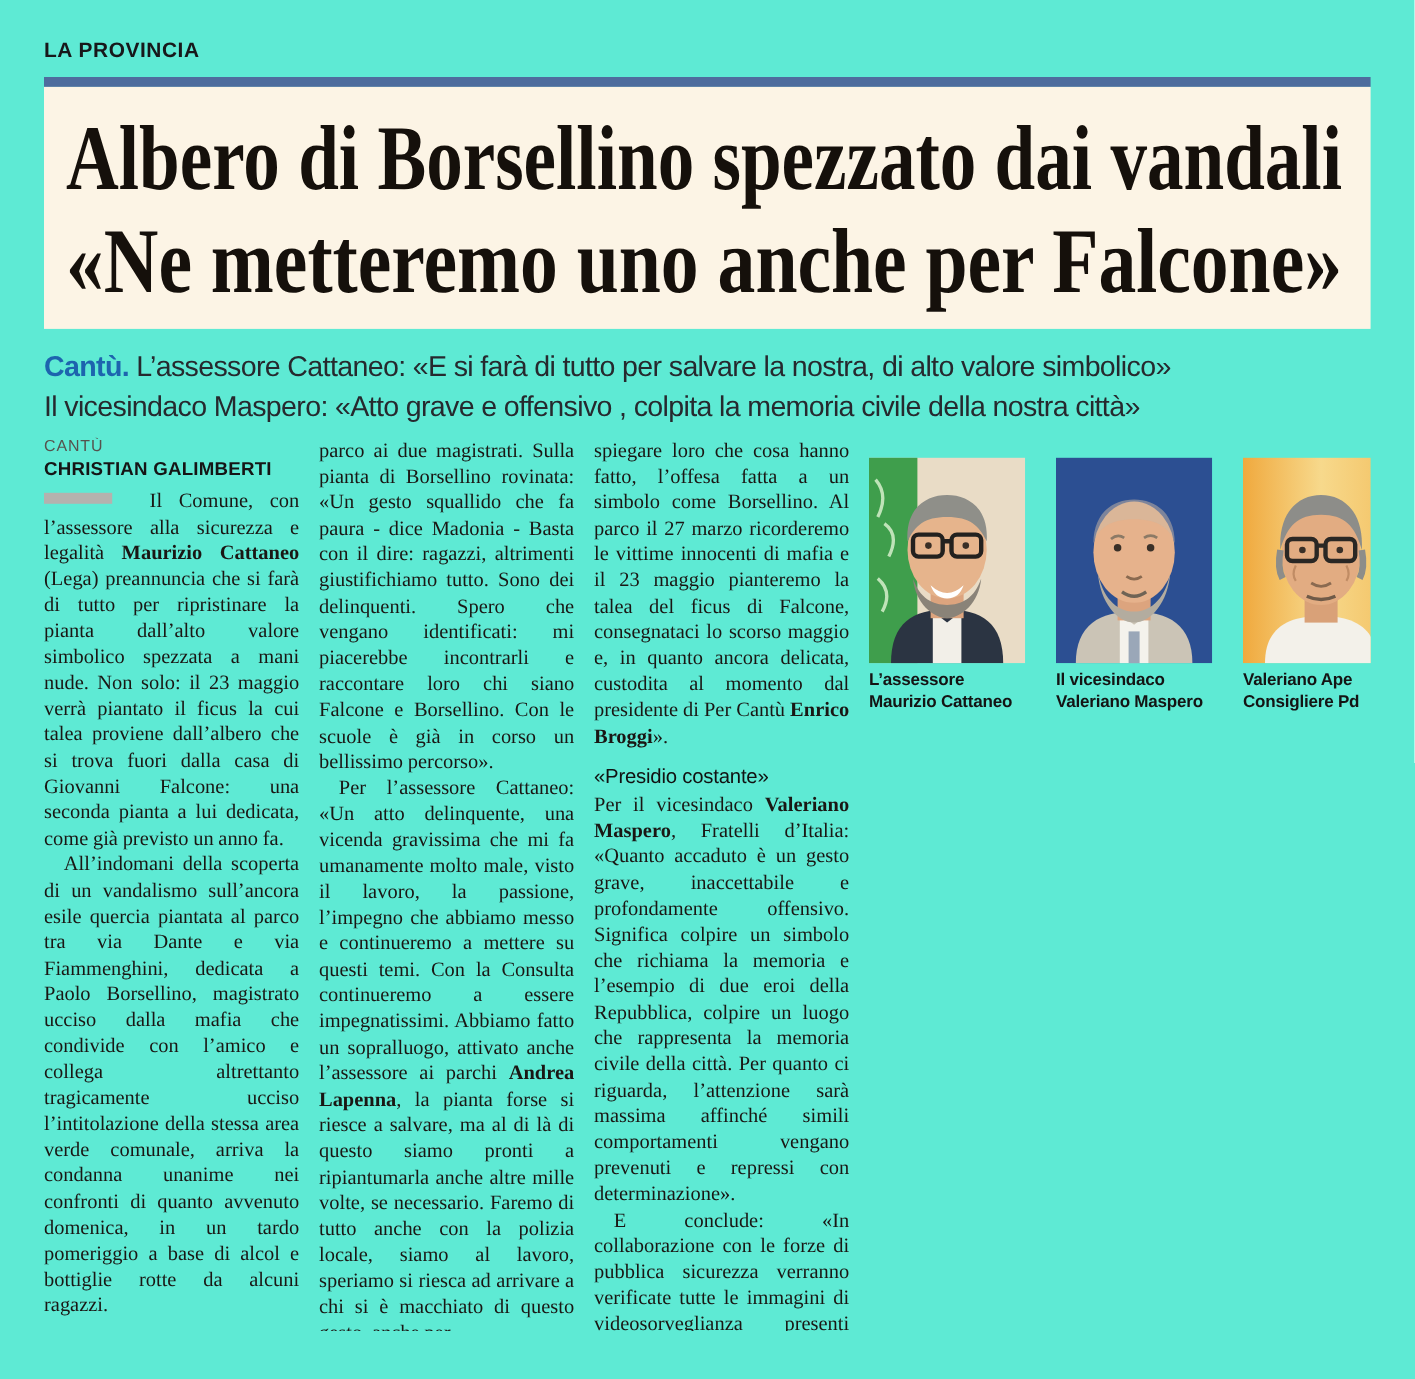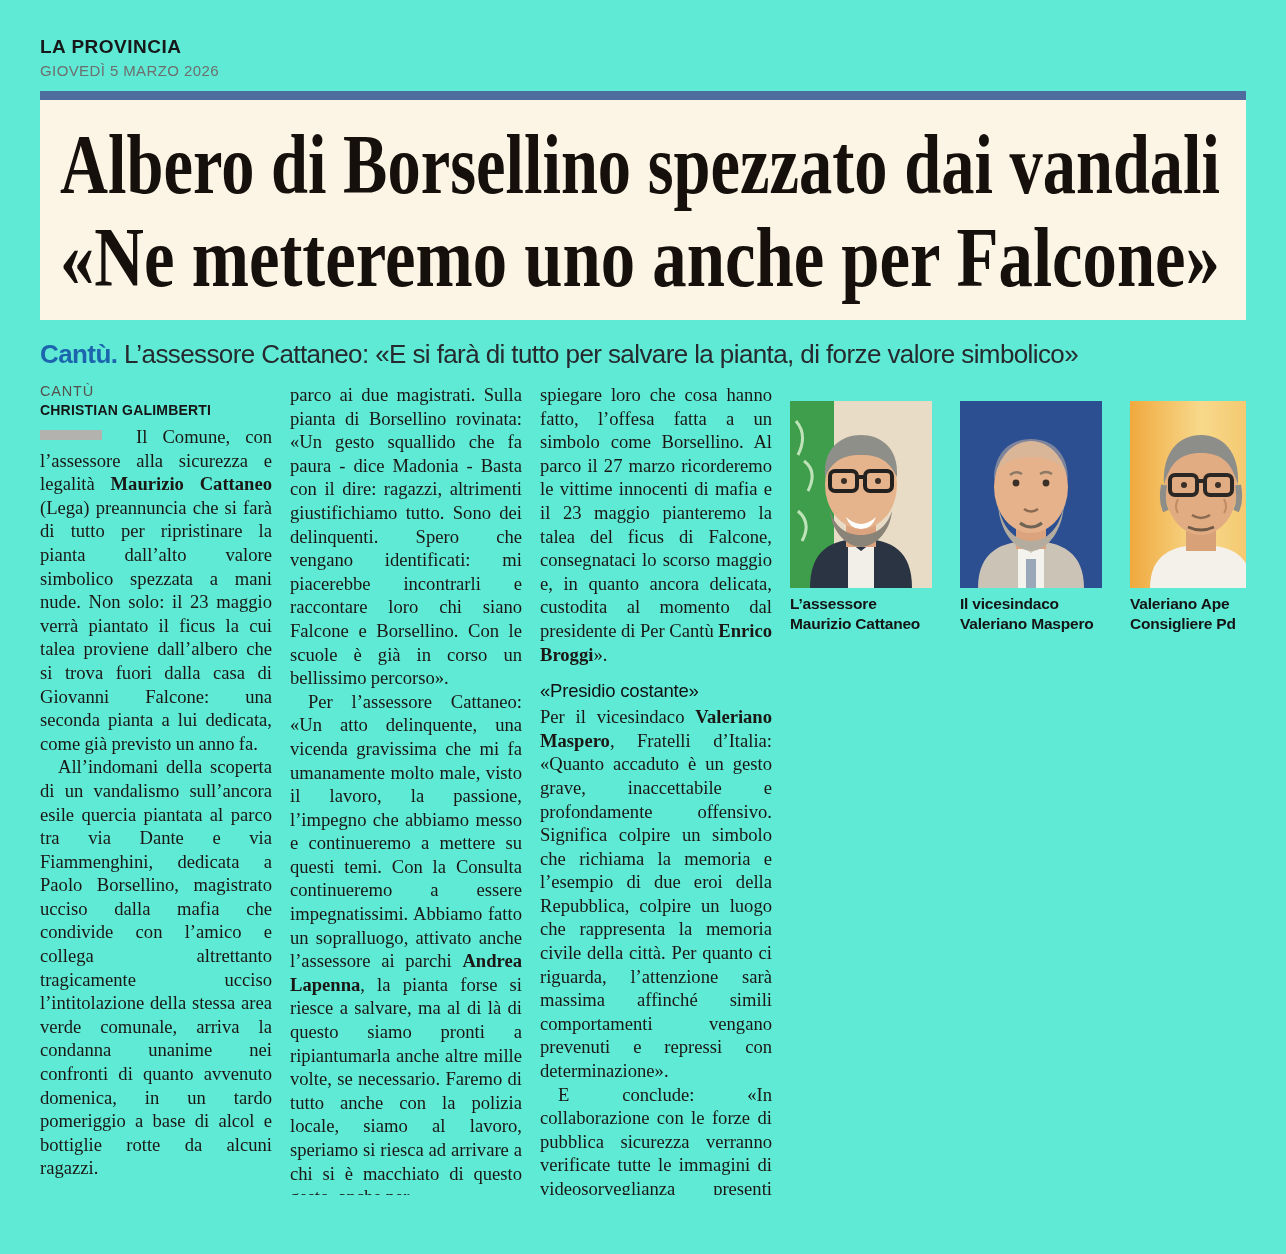--- a/index.html
+++ b/index.html
@@ -28,21 +28,21 @@
   .standfirst .city{color:#1d64ae;font-weight:bold;}
 
   
   .article{margin-top:11px;display:grid;grid-template-columns:232px 232px 232px 456px;
            column-gap:18px;height:812px;overflow:hidden;}
   .col{overflow:hidden;height:812px;}
 
   .kicker{font-family:"Liberation Sans",sans-serif;font-stretch:condensed;font-size:14.5px;
           color:#56524d;letter-spacing:.8px;}
   .byline{font-family:"Liberation Sans",sans-serif;font-stretch:condensed;font-weight:bold;
-          font-size:14px;color:#151515;margin-top:3px;margin-bottom:7px;letter-spacing:.2px;}
+          font-size:17px;color:#151515;margin-top:3px;margin-bottom:7px;letter-spacing:.2px;}
 
   .body-p{font-size:18.6px;line-height:23.6px;text-align:justify;margin:0;
           word-spacing:-.4px;}
   .body-p.indent{text-indent:18px;}
   .body-p .b{font-weight:bold;}
   .leadbar{display:inline-block;width:62px;height:10px;background:#b4b2ae;
            margin-right:34px;transform:translateY(-3px);}
 
   .subhead{font-family:"Liberation Sans",sans-serif;font-stretch:condensed;font-weight:normal;
            font-size:18.5px;margin:14px 0 3px 0;color:#111;letter-spacing:-.2px;}
@@ -60,37 +60,37 @@
              font-size:15.5px;line-height:20px;color:#141414;margin-top:6px;letter-spacing:-.2px;}
 </style>
 </head>
 <body>
 
 <div class="page">
   <div class="inner">
 
     <div class="masthead">
       <div class="brand">LA PROVINCIA</div>
-      <div class="issue-date">GIOVEDÌ 5 MARZO 2026</div>
     </div>
 
     <div class="headbox">
       <div class="bluebar"></div>
       <div class="cream">
         <svg class="hl-svg" width="1160" height="92" viewBox="0 0 1160 92">
           <text x="0" y="73" font-size="84" textLength="1160" lengthAdjust="spacingAndGlyphs">Albero di Borsellino spezzato dai vandali</text>
         </svg>
         <svg class="hl-svg" width="1160" height="94" viewBox="0 0 1160 94">
           <text x="0" y="74" font-size="84" textLength="1160" lengthAdjust="spacingAndGlyphs">«Ne metteremo uno anche per Falcone»</text>
         </svg>
       </div>
     </div>
 
     <div class="standfirst">
-      <div><span class="city">Cantù.</span><span> L’assessore Cattaneo: «E si farà di tutto per salvare la pianta, di forze valore simbolico»</span></div>
+      <div><span class="city">Cantù.</span><span> L’assessore Cattaneo: «E si farà di tutto per salvare la nostra, di alto valore simbolico»</span></div>
+      <div>Il vicesindaco Maspero: «Atto grave e offensivo , colpita la memoria civile della nostra città»</div>
     </div>
 
     <div class="article">
 
       <div class="col">
         <div class="kicker">CANTÙ</div>
         <div class="byline">CHRISTIAN GALIMBERTI</div>
         <p class="body-p"><span class="leadbar"></span><span><span>Il Comune, con l’assessore alla sicurezza e legalità </span><span class="b">Maurizio Cattaneo</span><span> (Lega) preannuncia che si farà di tutto per ripristinare la pianta dall’alto valore simbolico spezzata a mani nude. Non solo: il 23 maggio verrà piantato il ficus la cui talea proviene dall’albero che si trova fuori dalla casa di Giovanni Falcone: una seconda pianta a lui dedicata, come già previsto un anno fa.</span></span></p>
         <p class="body-p indent"><span>All’indomani della scoperta di un vandalismo sull’ancora esile quercia piantata al parco tra via Dante e via Fiammenghini, dedicata a Paolo Borsellino, magistrato ucciso dalla mafia che condivide con l’amico e collega altrettanto tragicamente ucciso l’intitolazione della stessa area verde comunale, arriva la condanna unanime nei confronti di quanto avvenuto domenica, in un tardo pomeriggio a base di alcol e bottiglie rotte da alcuni ragazzi.</span></p>
 

